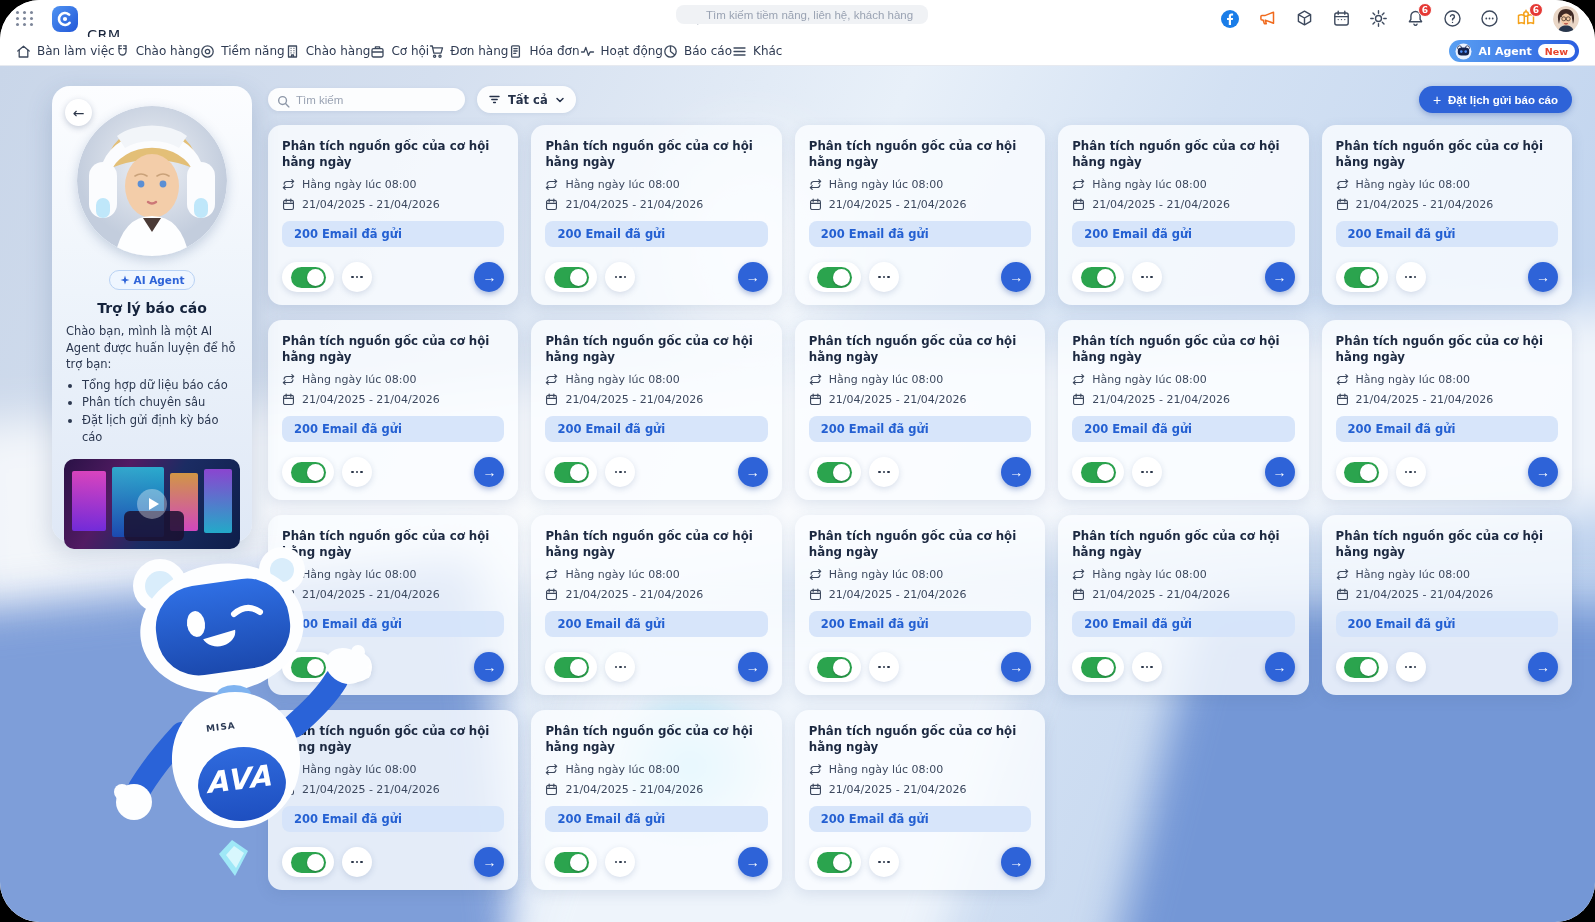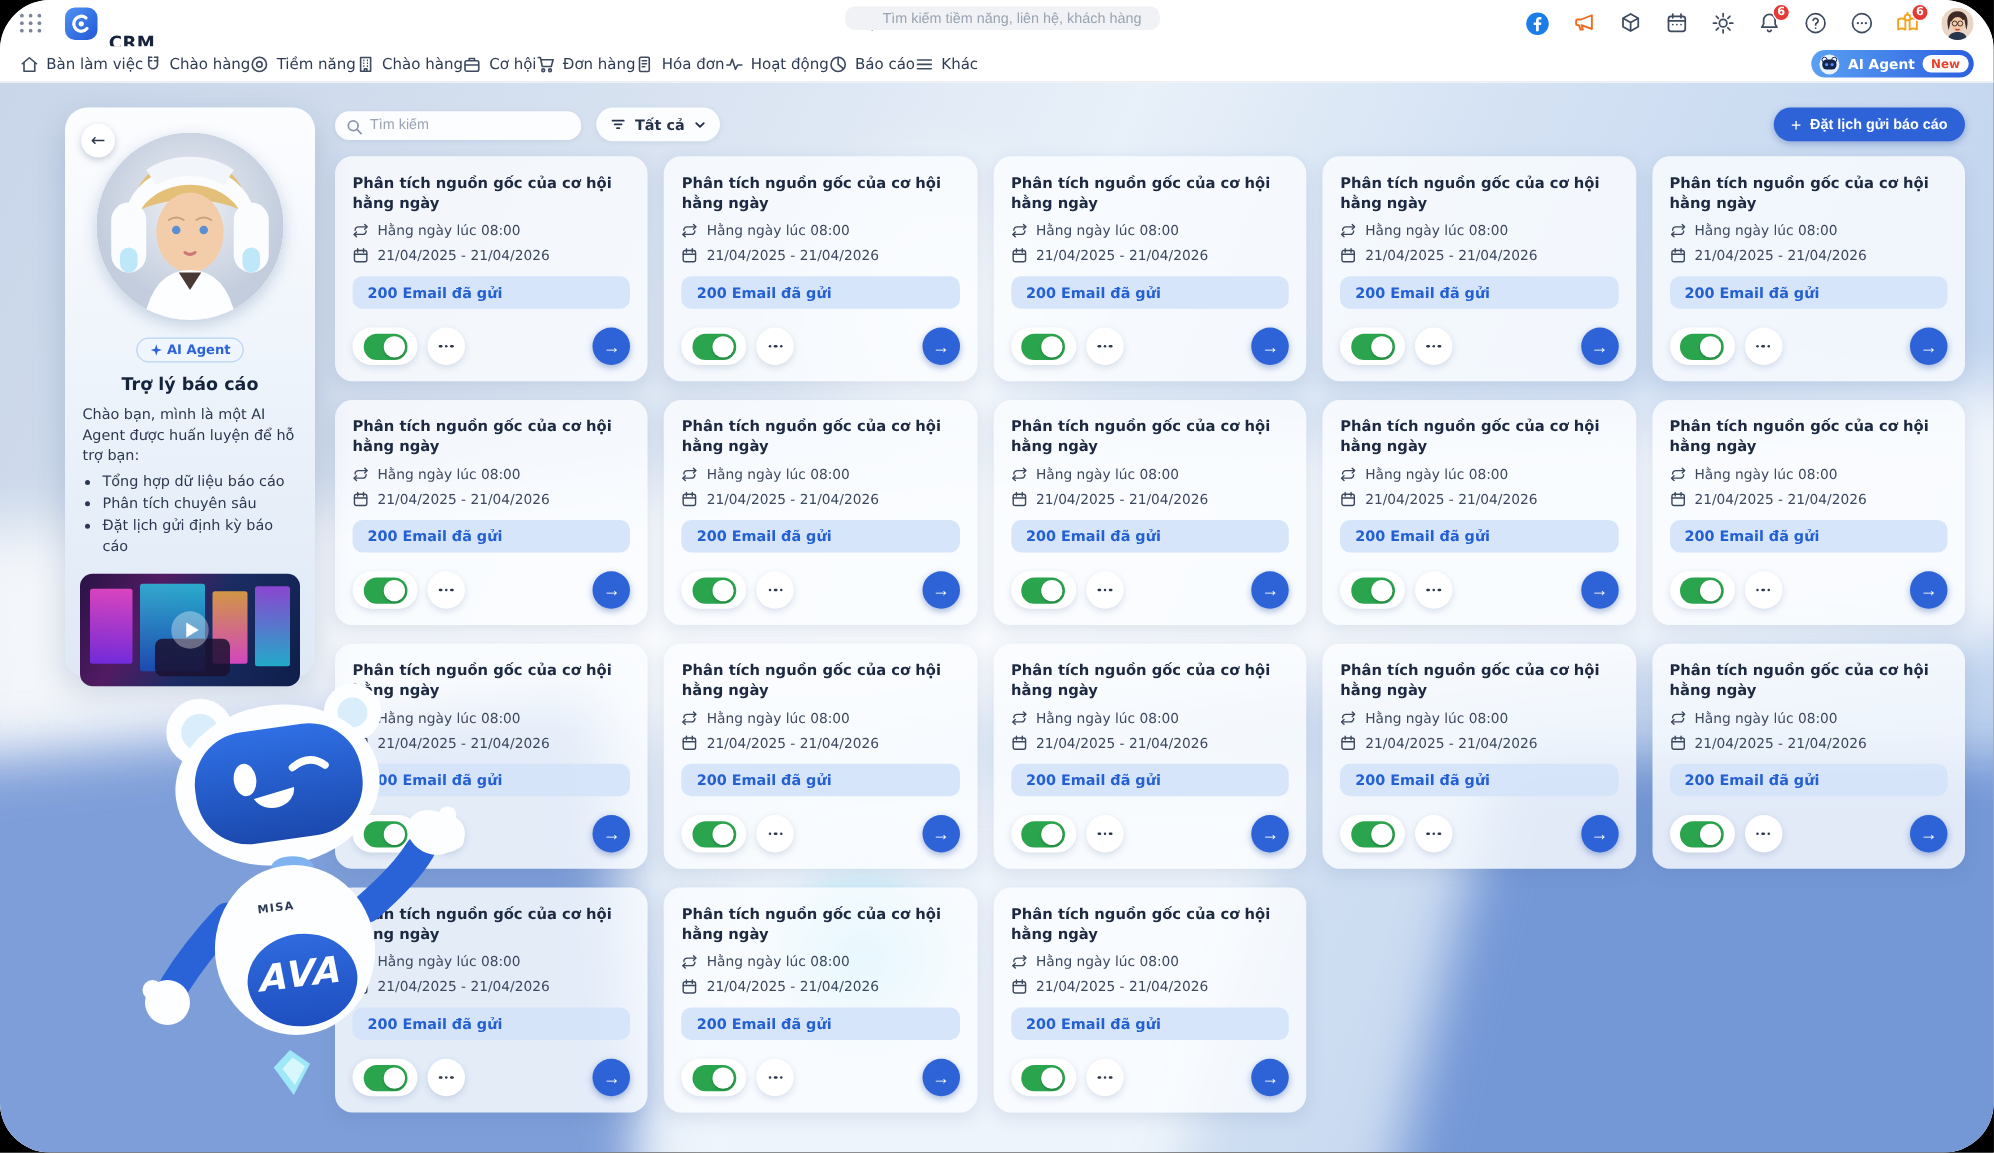--- a/index.html
+++ b/index.html
@@ -4,21 +4,21 @@
 <style>
   * { margin:0; padding:0; box-sizing:border-box; }
   html,body { width:1595px; height:922px; background:#000; font-family:"DejaVu Sans","Liberation Sans",sans-serif; }
   .window { position:relative; width:1595px; height:922px; border-radius:40px; overflow:hidden; background:#fff; }
 
   
   .topbar { position:relative; height:37px; background:#fff; display:flex; align-items:center; padding:0 16px; z-index:30; }
   .grid-dots { display:grid; grid-template-columns:repeat(3,4px); grid-gap:3px; margin-right:18px; cursor:pointer; }
   .grid-dots i { width:3.2px; height:3.2px; border-radius:50%; background:#7d8699; }
   .app-logo { width:26px; height:26px; border-radius:8px; background:linear-gradient(135deg,#4f93f2,#2257d8); display:flex; align-items:center; justify-content:center; margin-right:9px; }
-  .app-title { font-size:14.5px; font-weight:bold; color:#17233a; letter-spacing:.3px;margin-top:33px; }
+  .app-title { font-size:14.5px; font-weight:normal; color:#17233a; letter-spacing:.3px;margin-top:33px; }
   .top-search { position:absolute; left:676px; top:5px; width:252px; height:19px; background:#f0f2f5; border:none; border-radius:8px; padding:0 10px 0 30px; font-size:11.5px; color:#3a4254; outline:none; }
   .top-search::placeholder { color:#9aa3b3; }
   .top-search-icon { position:absolute; left:685px; top:11px; }
   .top-icons { margin-left:auto; display:flex; align-items:center; gap:17px; }
   .tico { position:relative; width:20px; height:20px; display:flex; align-items:center; justify-content:center; cursor:pointer; }
   .badge { position:absolute; top:-6px; right:-7px; min-width:14px; height:14px; border-radius:8px; background:#e53935; color:#fff; font-size:9px; font-weight:bold; display:flex; align-items:center; justify-content:center; padding:0 3px; border:1.5px solid #fff; }
   .avatar-sm { width:26px; height:26px; border-radius:50%; overflow:hidden; cursor:pointer; }
 
   
   .navbar { height:29px; background:#fff; display:flex; align-items:center; padding:0 16px; border-bottom:1px solid #e7eaf0; position:relative; z-index:30; }

